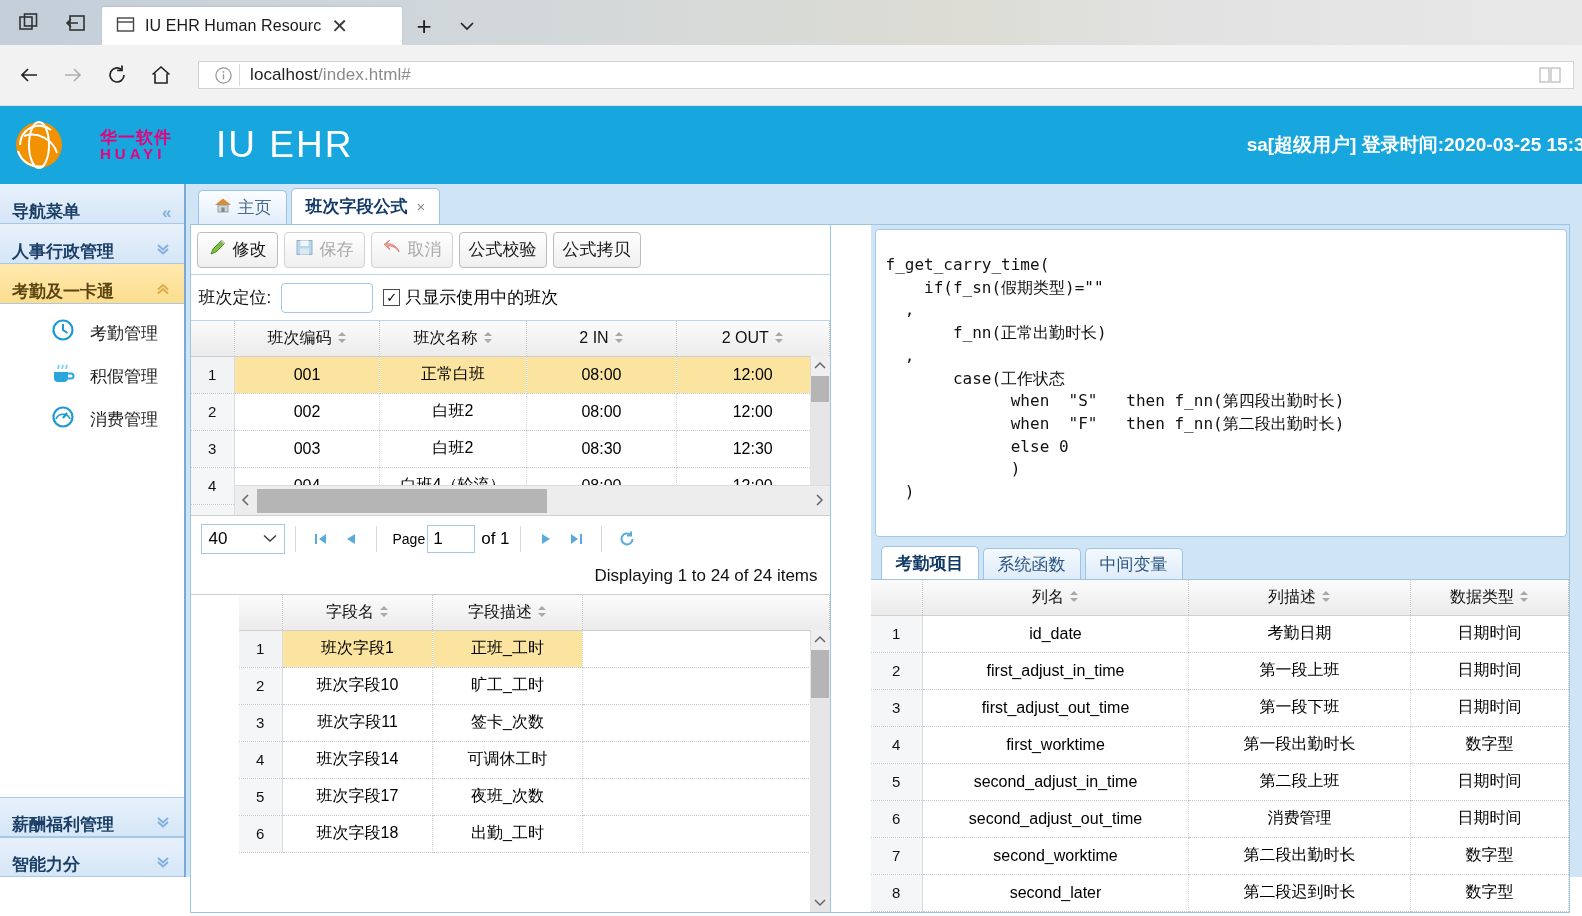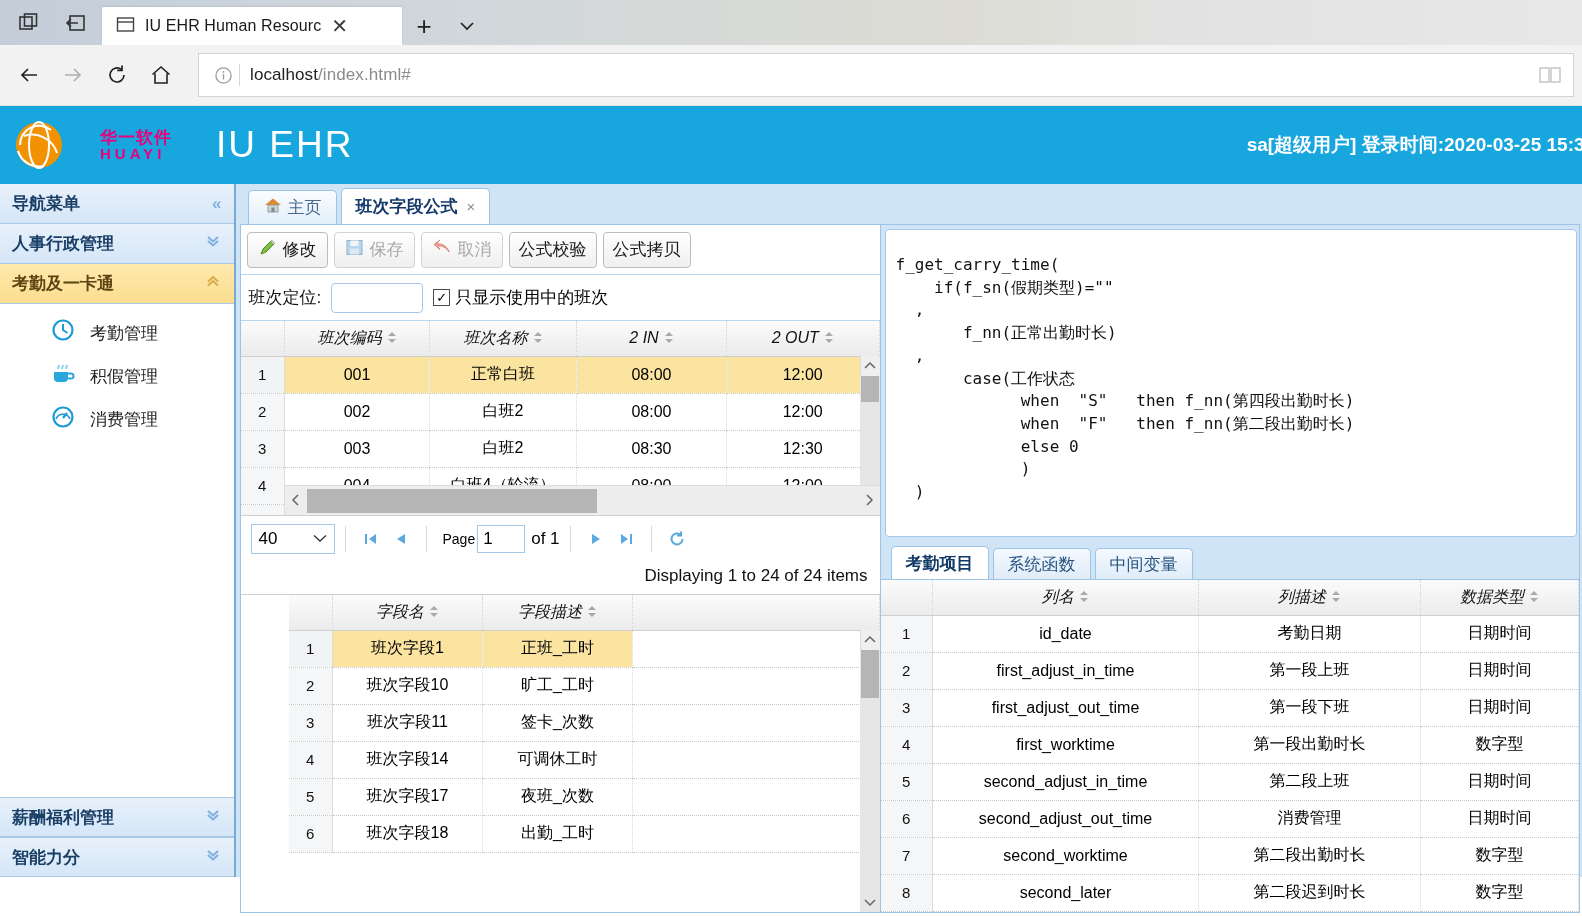--- a/index.html
+++ b/index.html
@@ -39,21 +39,21 @@
     align-items:center; justify-content:center; font-size:26px; font-weight:300; color:#222; cursor:pointer;}
   .tablist-btn { position:relative; z-index:3; width:42px; height:38px; display:flex;
     align-items:center; justify-content:center; cursor:pointer;}
 
   .browser-navbar {
     height:61px; background:#f2f2f2; display:flex; align-items:center;
     padding:0 8px; gap:2px; border-bottom:1px solid #e0e0e0;
   }
   .nav-icon-btn { width:42px; height:42px; display:flex; align-items:center; justify-content:center; cursor:pointer;}
   .addressbar {
-    flex:1; height:44px; margin-left:14px; background:#fff;
+    flex:1; height:28px; margin-left:14px; background:#fff;
     border:1px solid #d2d2d2; display:flex; align-items:center; padding:2px 10px;
   }
   .addr-info { width:28px; display:flex; align-items:center; justify-content:center; cursor:pointer;}
   .addr-sep { width:1px; height:22px; background:#d8d8d8; margin:0 10px 0 2px; }
   .addr-url { font-size:17px; color:#222; letter-spacing:.1px; }
   .addr-url .dim { color:#8b8b8b; }
   .addr-right { margin-left:auto; display:flex; align-items:center; }
 
   
   .app-header {
@@ -71,21 +71,21 @@
     color:#fff; font-size:19px; font-weight:bold; white-space:nowrap;
   }
 
   
   .app-body { display:flex; height:693px; background:#cfe4f5; }
 
   
   .sidebar { width:248px; background:#fff; border-right:2px solid #7aa9d6; display:flex; flex-direction:column; }
   .menu-head {
     height:40px; background:linear-gradient(to bottom,#e8f1fb,#d5e6f7);
-    border-bottom:1px solid #a8c8e6; display:flex; align-items:center;
+    border-bottom:1px solid #a8c8e6; display:flex; align-items:flex-end;
     padding:0 12px; font-size:17px; font-weight:bold; color:#1a3e66; cursor:pointer;
   }
   .menu-head.active { background:linear-gradient(to bottom,#ffe9ae,#fbdd8e); color:#5b4412; }
   .menu-head .chev { margin-left:auto; color:#7fb0e0; font-size:17px; font-weight:bold;}
   .menu-head.active .chev { color:#d4a73c; }
   .submenu { background:#fff; padding:8px 0 6px; }
   .submenu-item {
     display:flex; align-items:center; gap:14px; padding:6px 0 6px 50px;
     font-size:17px; color:#222; cursor:pointer;
   }
@@ -99,21 +99,21 @@
   .ctab {
     height:34px; padding:0 14px; display:flex; align-items:center; gap:5px;
     border:1px solid #9dc3e6; border-bottom:none;
     border-top-left-radius:5px; border-top-right-radius:5px;
     background:linear-gradient(to bottom,#fbfdff,#e2eefb);
     font-size:17px; color:#4a6a8a; cursor:pointer; position:relative;
   }
   .ctab.active { background:#fff; color:#13396b; font-weight:bold; height:36px; }
   .ctab .x { font-size:15px; color:#8a8a8a; margin-left:4px; font-weight:normal; }
 
-  .panel { flex:1; background:#fff; border:1px solid #9dc3e6; margin-right:2px; display:flex; }
+  .panel { flex:1; background:#fff; border:1px solid #9dc3e6; margin-right:12px; display:flex;gap:40px; }
 
   
   .col-left { width:640px; border-right:1px solid #9dc3e6; display:flex; flex-direction:column; }
   .toolbar {
     height:50px; display:flex; align-items:center; gap:6px; padding:0 6px;
     background:#fff; border-bottom:1px solid #b9d6ef;
   }
   .tbtn {
     height:36px; padding:0 10px; display:flex; align-items:center; gap:6px;
     border:1px solid #bcbcbc; border-radius:4px;
@@ -137,21 +137,20 @@
   .chk-box { width:17px; height:17px; border:1px solid #4a4a4a; background:#fff;
     display:flex; align-items:center; justify-content:center; font-size:13px; line-height:1;}
 
   
   .grid { width:100%; border-collapse:collapse; table-layout:fixed; }
   .grid th {
     background:linear-gradient(to bottom,#fbfbfb,#ebebeb);
     border-bottom:1px solid #cfcfcf; border-right:1px dotted #c8c8c8;
     font-size:16px; font-weight:normal; color:#111; height:35px; padding:0 6px;
     position:relative;
-    font-style:italic;
   }
   .grid th .sorter { display:inline-block; margin-left:5px; vertical-align:middle; }
   .grid td {
     border-bottom:1px dotted #c9c9c9; border-right:1px dotted #d6d6d6;
     height:37px; font-size:16px; text-align:center; padding:0 6px;
     white-space:nowrap; overflow:hidden;
   }
   .grid td.rownum {
     background:#f5f6f8; color:#111; font-size:15px; width:44px;
     border-right:1px solid #dcdcdc; text-align:center;

